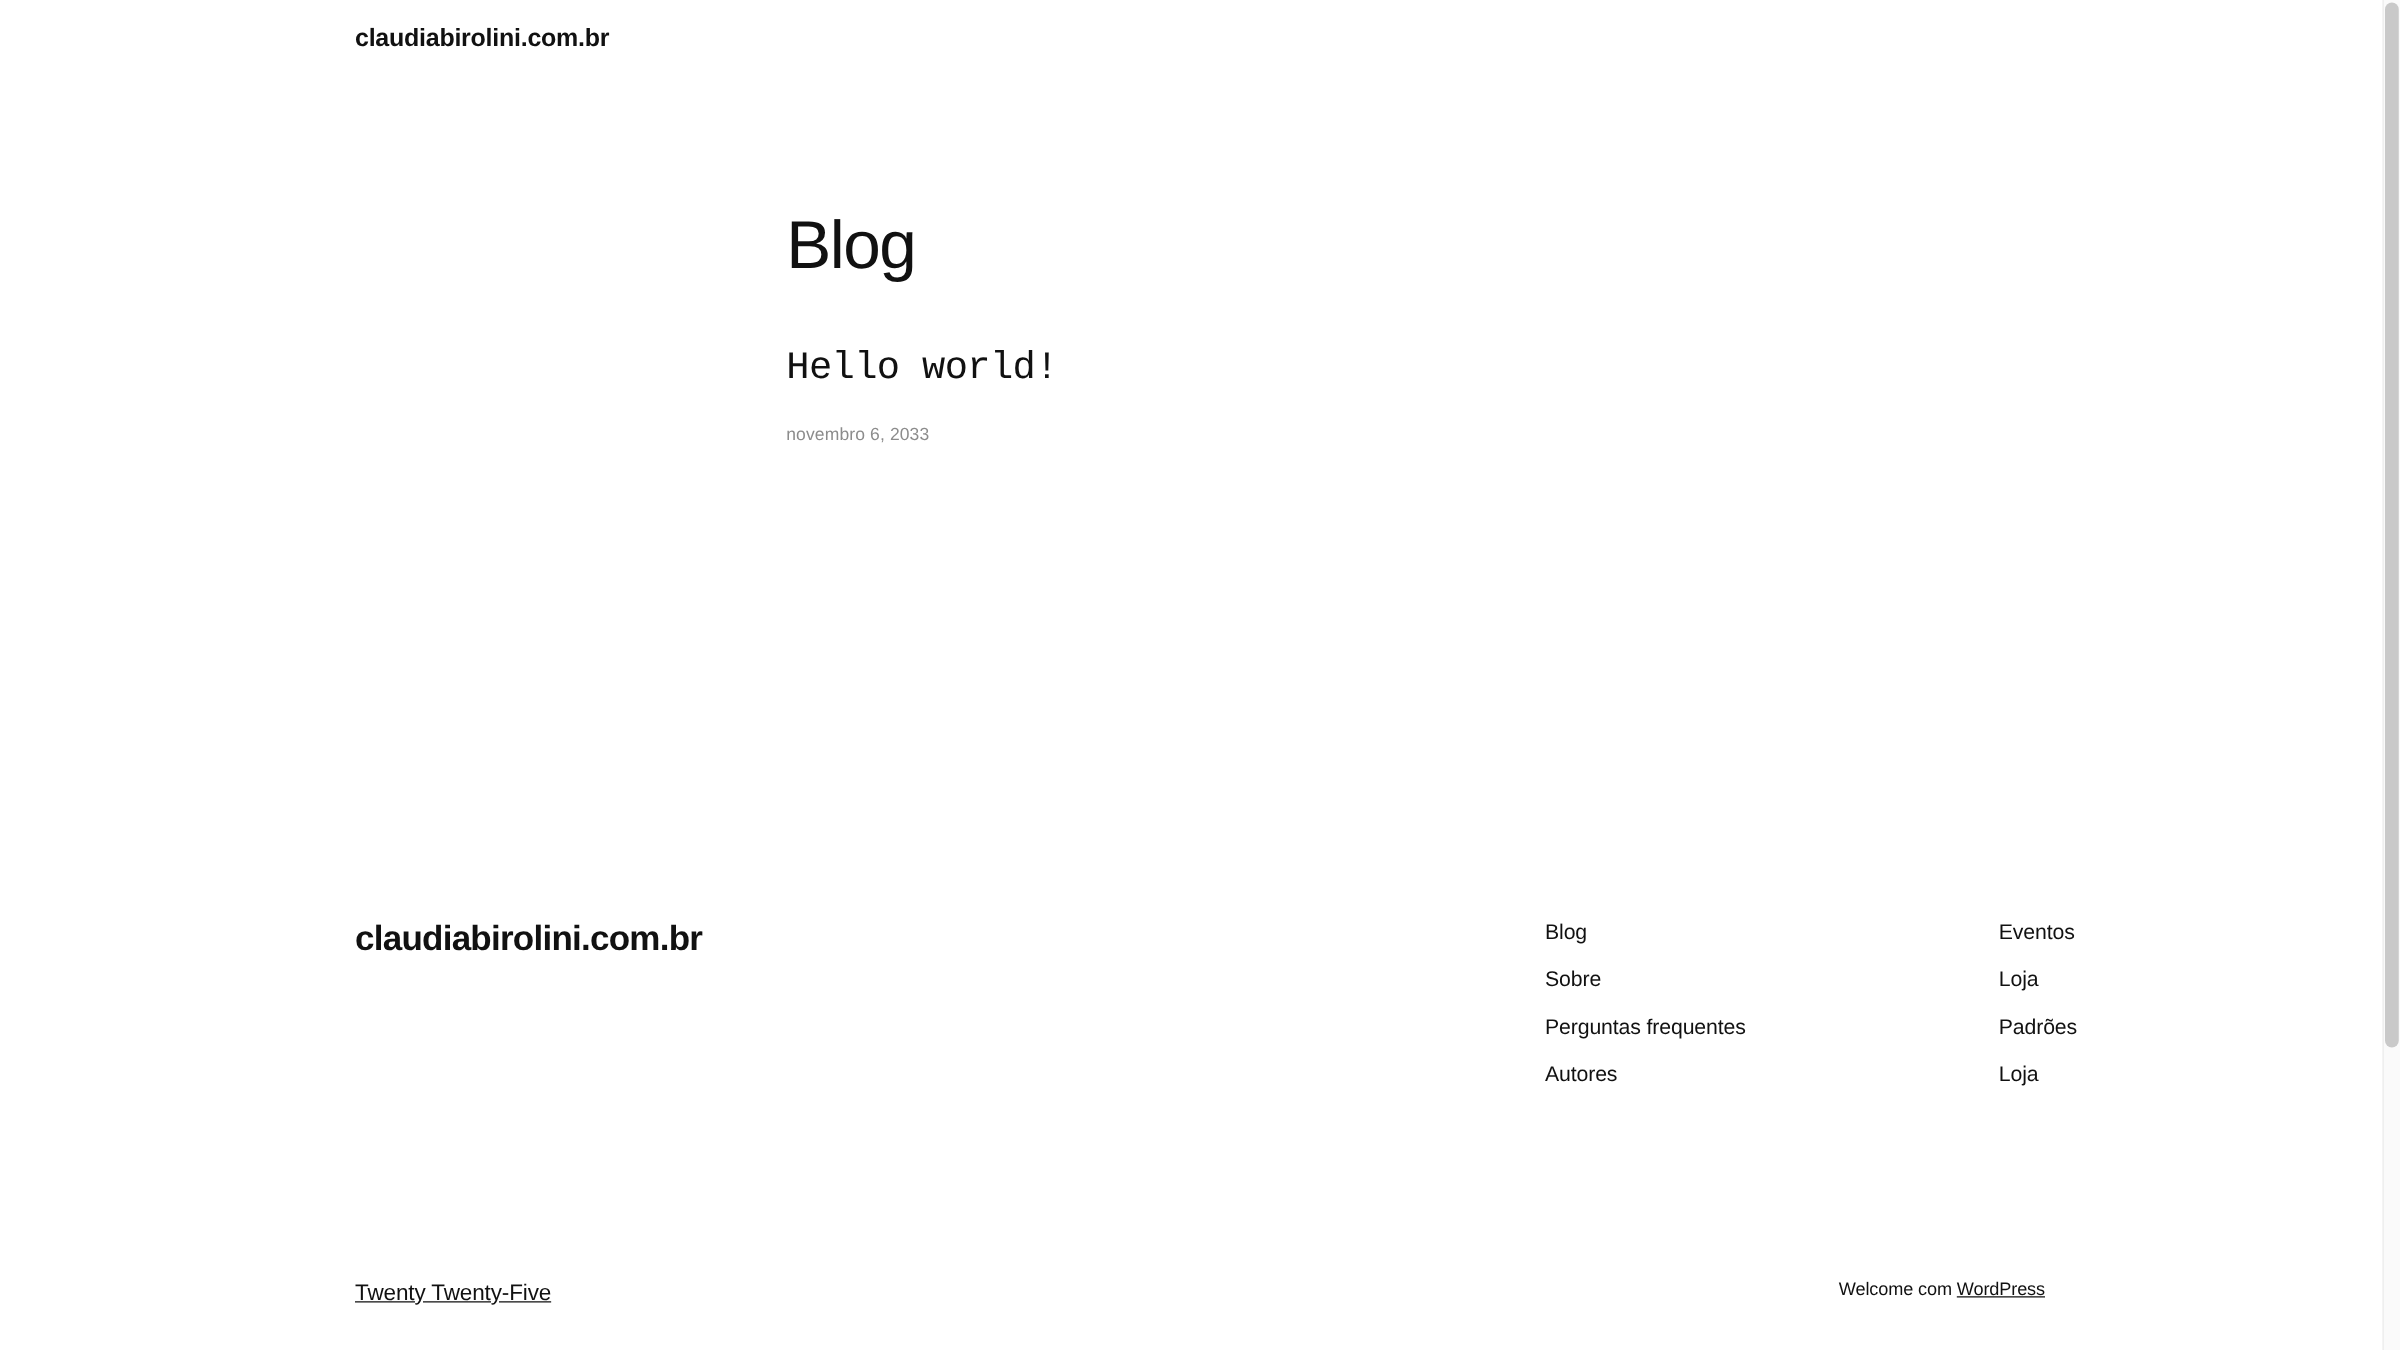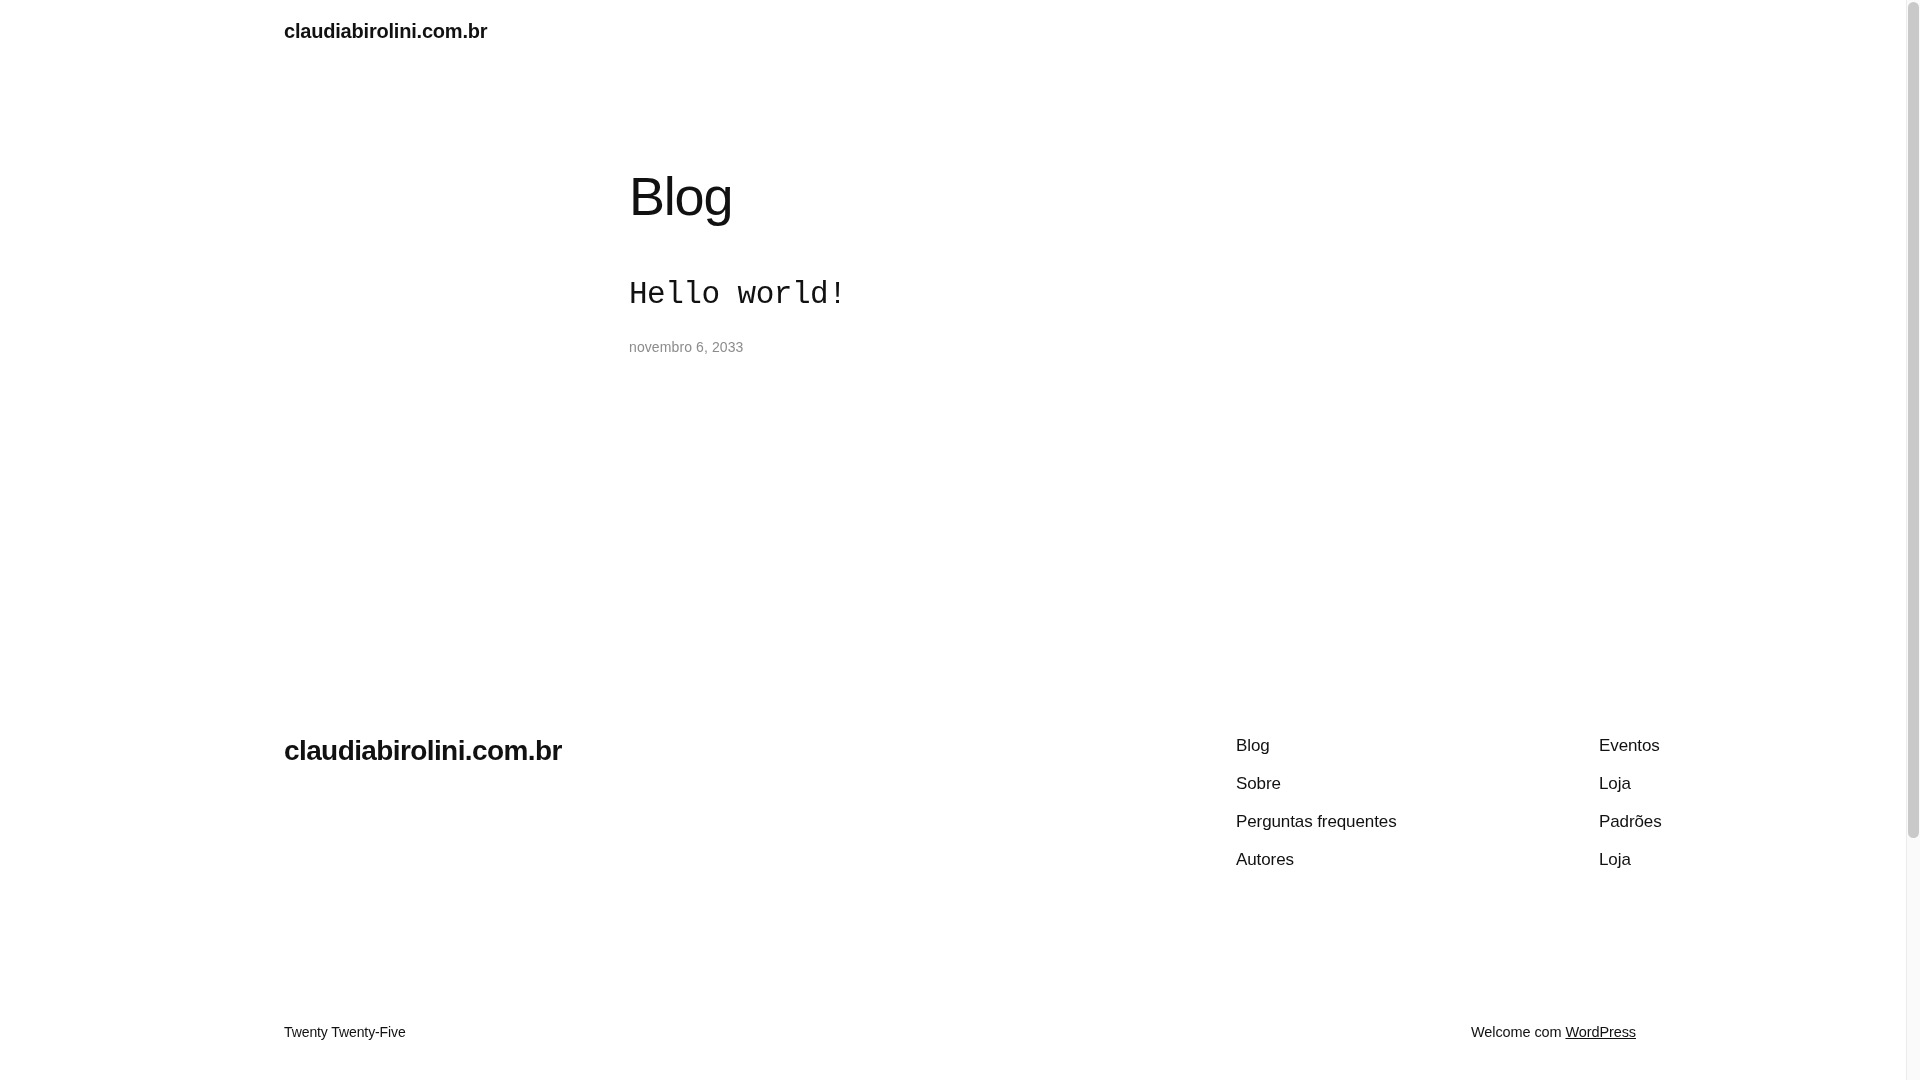--- a/index.html
+++ b/index.html
@@ -137,24 +137,25 @@
     position: absolute;
     left: 0;
     top: 318px;
     width: 1920px;
     height: 40px;
   }
   .footer-theme {
     position: absolute;
     left: 284px;
     top: 6px;
-    font-size: 14px;
-    color: #111111;
-    letter-spacing: -0.1px;
-    white-space: nowrap;
+    font-size: 18px;
+    color: #111111;
+    letter-spacing: -0.1px;
+    white-space: nowrap;
+    text-decoration: underline;
   }
   .footer-credit {
     position: absolute;
     right: 284px;
     top: 6px;
     font-size: 14.5px;
     color: #111111;
     letter-spacing: -0.1px;
     white-space: nowrap;
   }

